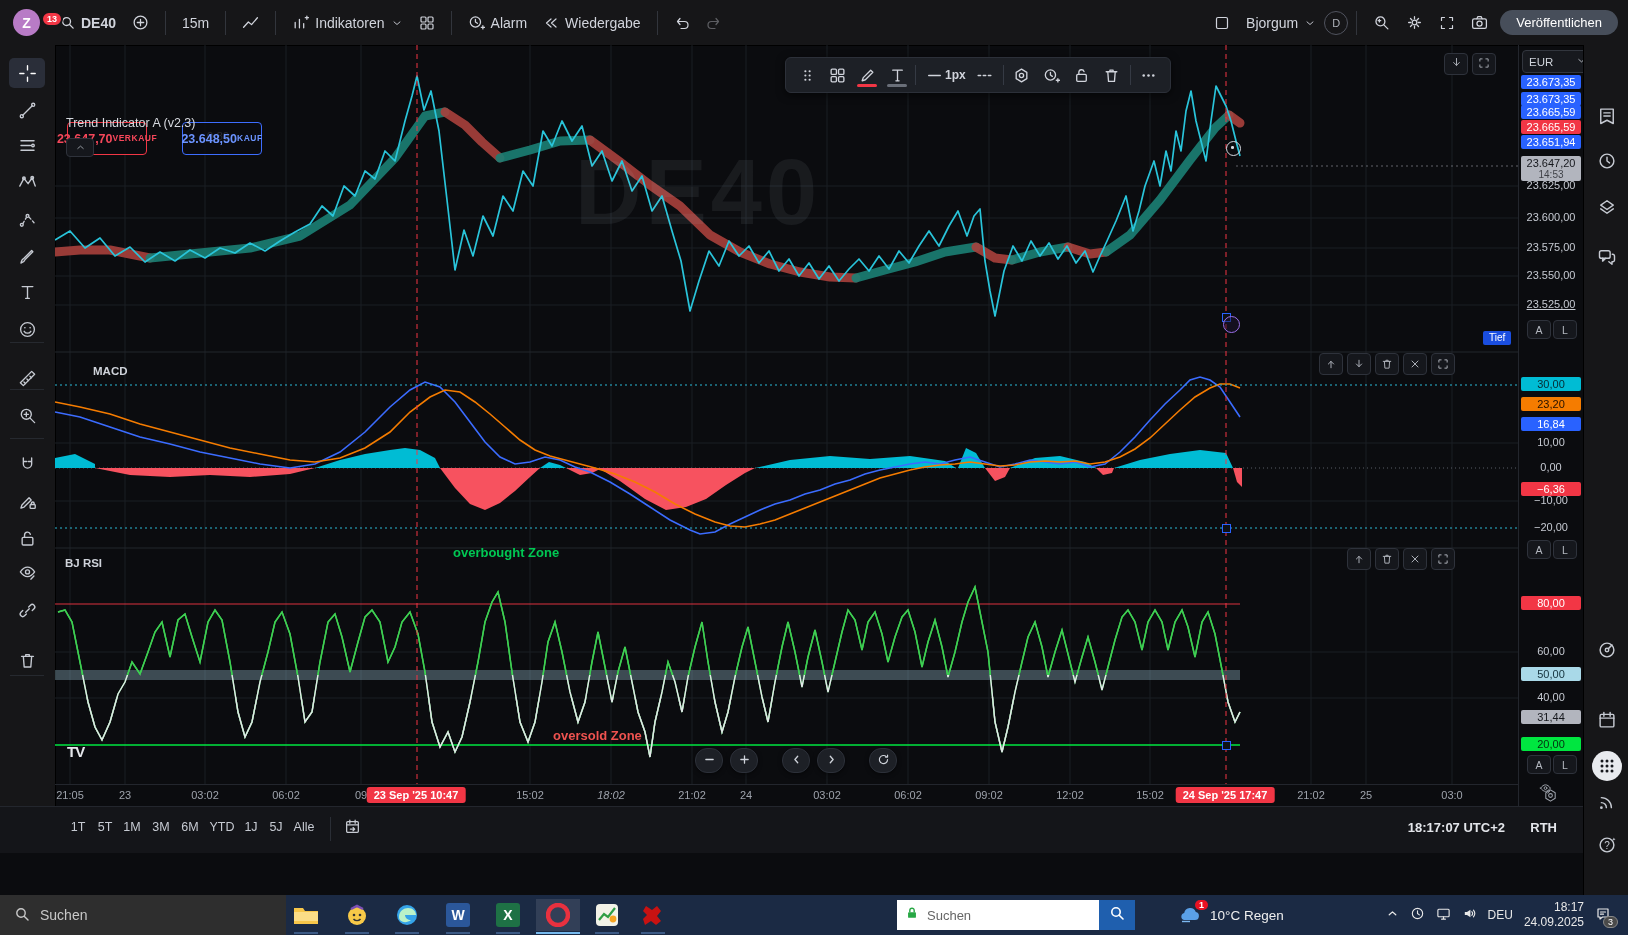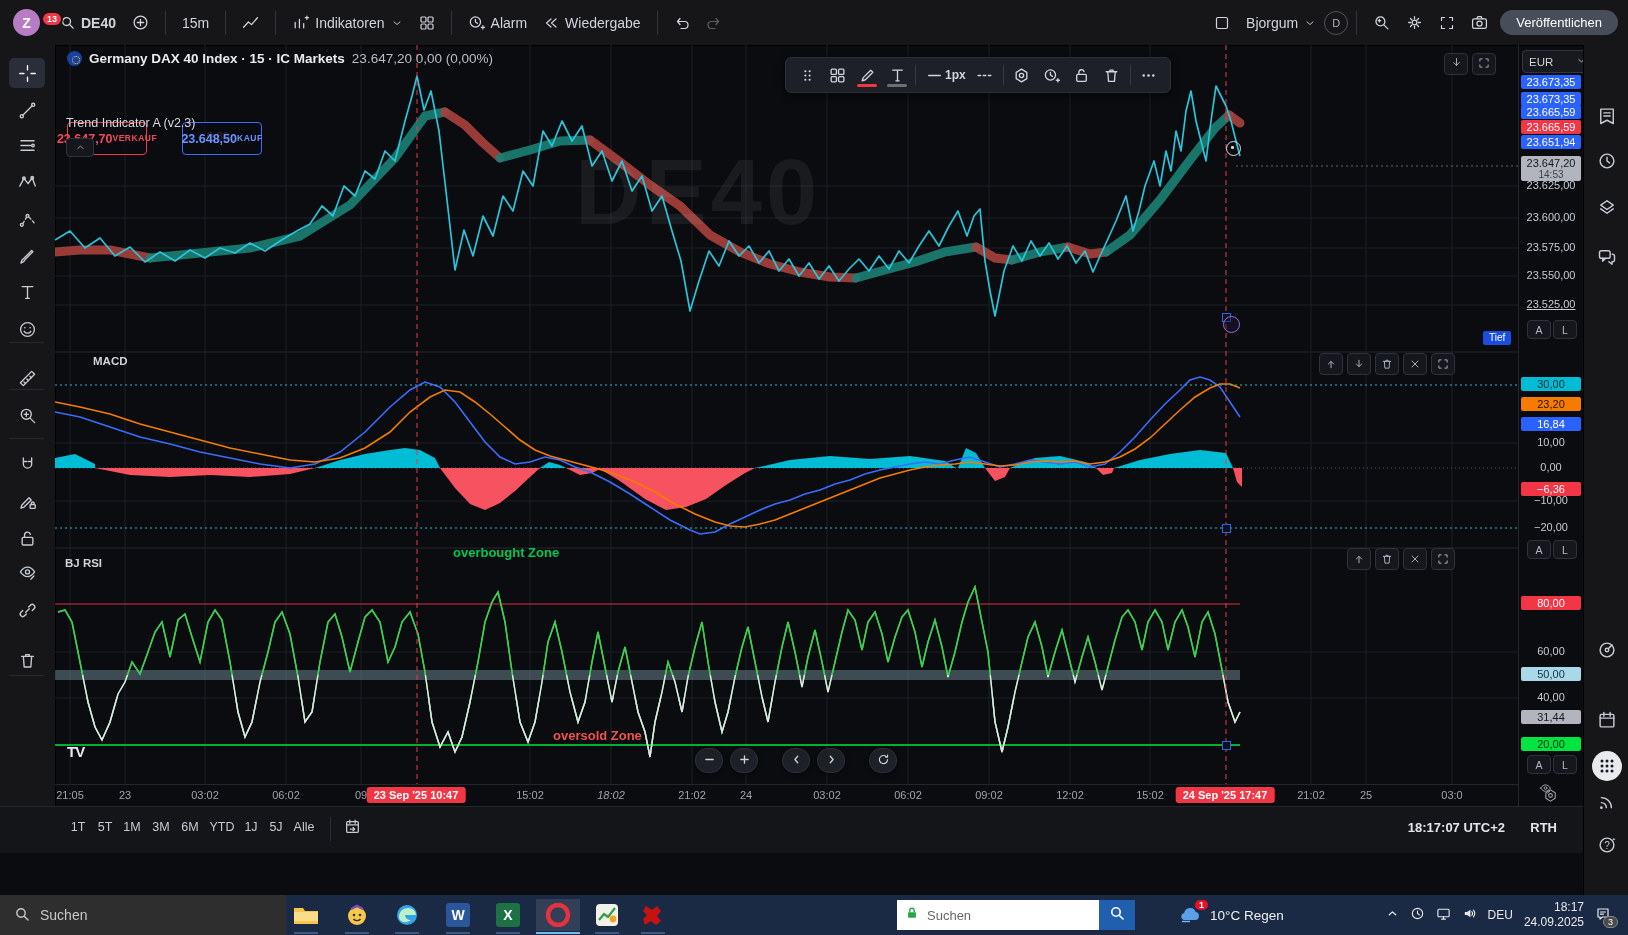--- a/index.html
+++ b/index.html
@@ -425,25 +425,20 @@
           <polyline points="58,590 65,588 72,600 80,640 88,680 95,705 102,718 110,700 118,672 125,660 132,640 140,652 148,630 155,610 162,600 170,635 178,598 185,592 192,615 200,640 208,600 215,588 222,598 230,640 238,690 245,715 252,700 260,660 268,630 275,600 282,590 290,612 298,655 305,700 312,690 320,640 328,600 335,592 342,615 350,650 358,620 365,595 372,588 380,600 388,640 395,625 402,600 410,590 418,612 425,650 432,700 440,725 448,710 455,730 462,715 470,680 478,640 485,600 492,580 498,570 505,600 512,650 520,700 528,720 535,700 542,660 548,620 555,600 562,630 570,670 578,700 585,680 592,640 598,610 605,645 612,680 618,650 625,625 632,660 638,690 645,710 650,735 655,700 662,670 668,640 675,660 682,690 688,655 695,625 702,600 708,640 715,680 722,710 728,690 735,655 742,625 748,605 755,640 762,675 768,700 775,660 782,625 788,600 795,630 802,665 808,635 815,608 822,640 828,670 835,640 842,610 848,588 855,598 862,628 868,600 875,590 882,612 888,640 895,615 902,595 908,588 915,610 922,645 928,620 935,598 942,625 948,655 955,630 962,600 968,580 975,565 980,590 988,630 995,700 1002,730 1008,705 1015,670 1022,640 1028,615 1035,600 1042,625 1048,655 1055,630 1062,608 1068,632 1075,660 1082,635 1088,615 1095,640 1102,668 1108,645 1115,618 1122,595 1128,588 1135,600 1142,628 1148,600 1155,588 1162,600 1168,628 1175,600 1182,588 1188,605 1195,635 1202,600 1208,590 1215,612 1222,648 1228,680 1235,700 1240,690" fill="none" stroke="#e4e6ea" stroke-width="1.4" transform="translate(0,22)"></polyline>
         </g>
         <line x1="55" y1="385" x2="1518" y2="385" stroke="#2bb9d6" stroke-dasharray="2 3" stroke-width="1"></line>
         <line x1="55" y1="528" x2="1518" y2="528" stroke="#2bb9d6" stroke-dasharray="2 3" stroke-width="1"></line>
         <line x1="417" y1="45" x2="417" y2="784" stroke="#f23645" stroke-dasharray="5 4" stroke-width="1.1" opacity="0.9"></line>
         <line x1="1226" y1="45" x2="1226" y2="784" stroke="#f23645" stroke-dasharray="5 4" stroke-width="1.1" opacity="0.9"></line>
         <line x1="1236" y1="166" x2="1518" y2="166" stroke="#9a9da6" stroke-dasharray="2 3" opacity="0.6"></line>
       </svg>
     <div id="watermark">DE40</div>
 
-    <div id="sym-header">
-      <span class="flag"></span>
-      <span>Germany DAX 40 Index · 15 · IC Markets</span>
-      <span id="sym-quote">23.647,20 0,00 (0,00%)</span>
-    </div>
 
     <div class="trade-box" style="left:12px;top:77px;border:1px solid #f23645;color:#f5475a;">
       <span class="trade-price">23.647,70</span>
       <span class="trade-lbl">VERKAUF</span>
     </div>
     <div id="spread">0,80</div>
     <div class="trade-box" style="left:127px;top:77px;border:1px solid #3d6dff;color:#6b93ff;">
       <span class="trade-price">23.648,50</span>
       <span class="trade-lbl">KAUF</span>
     </div>
@@ -542,21 +537,21 @@
               <path d="M8 3v8.5M4.5 8 8 11.5 11.5 8"></path>
             </svg></span>
         </div>
       <div class="pbtn">
           <span id="i-max1"><svg width="12" height="12" viewBox="0 0 16 16" fill="none" stroke="currentColor" stroke-width="1.2" stroke-linecap="round" stroke-linejoin="round">
               <path d="M2.5 5.5v-3h3M13.5 5.5v-3h-3M2.5 10.5v3h3M13.5 10.5v3h-3"></path>
             </svg></span>
         </div>
     </div>
 
-    <div class="pane-label" style="left:10px;top:310px;padding-left:28px;">MACD</div>
+    <div class="pane-label" style="left:10px;top:320px;padding-left:28px;">MACD</div>
     <div class="pane-btns" id="macd-btns" style="right:63px;top:308px;">
         <div class="pbtn">
           <svg width="12" height="12" viewBox="0 0 16 16" fill="none" stroke="currentColor" stroke-width="1.3" stroke-linecap="round" stroke-linejoin="round">
             <path d="M8 13V4.5M4.5 8 8 4.5 11.5 8"></path>
           </svg>
         </div>
         <div class="pbtn">
           <svg width="12" height="12" viewBox="0 0 16 16" fill="none" stroke="currentColor" stroke-width="1.3" stroke-linecap="round" stroke-linejoin="round">
             <path d="M8 3v8.5M4.5 8 8 11.5 11.5 8"></path>
           </svg>

